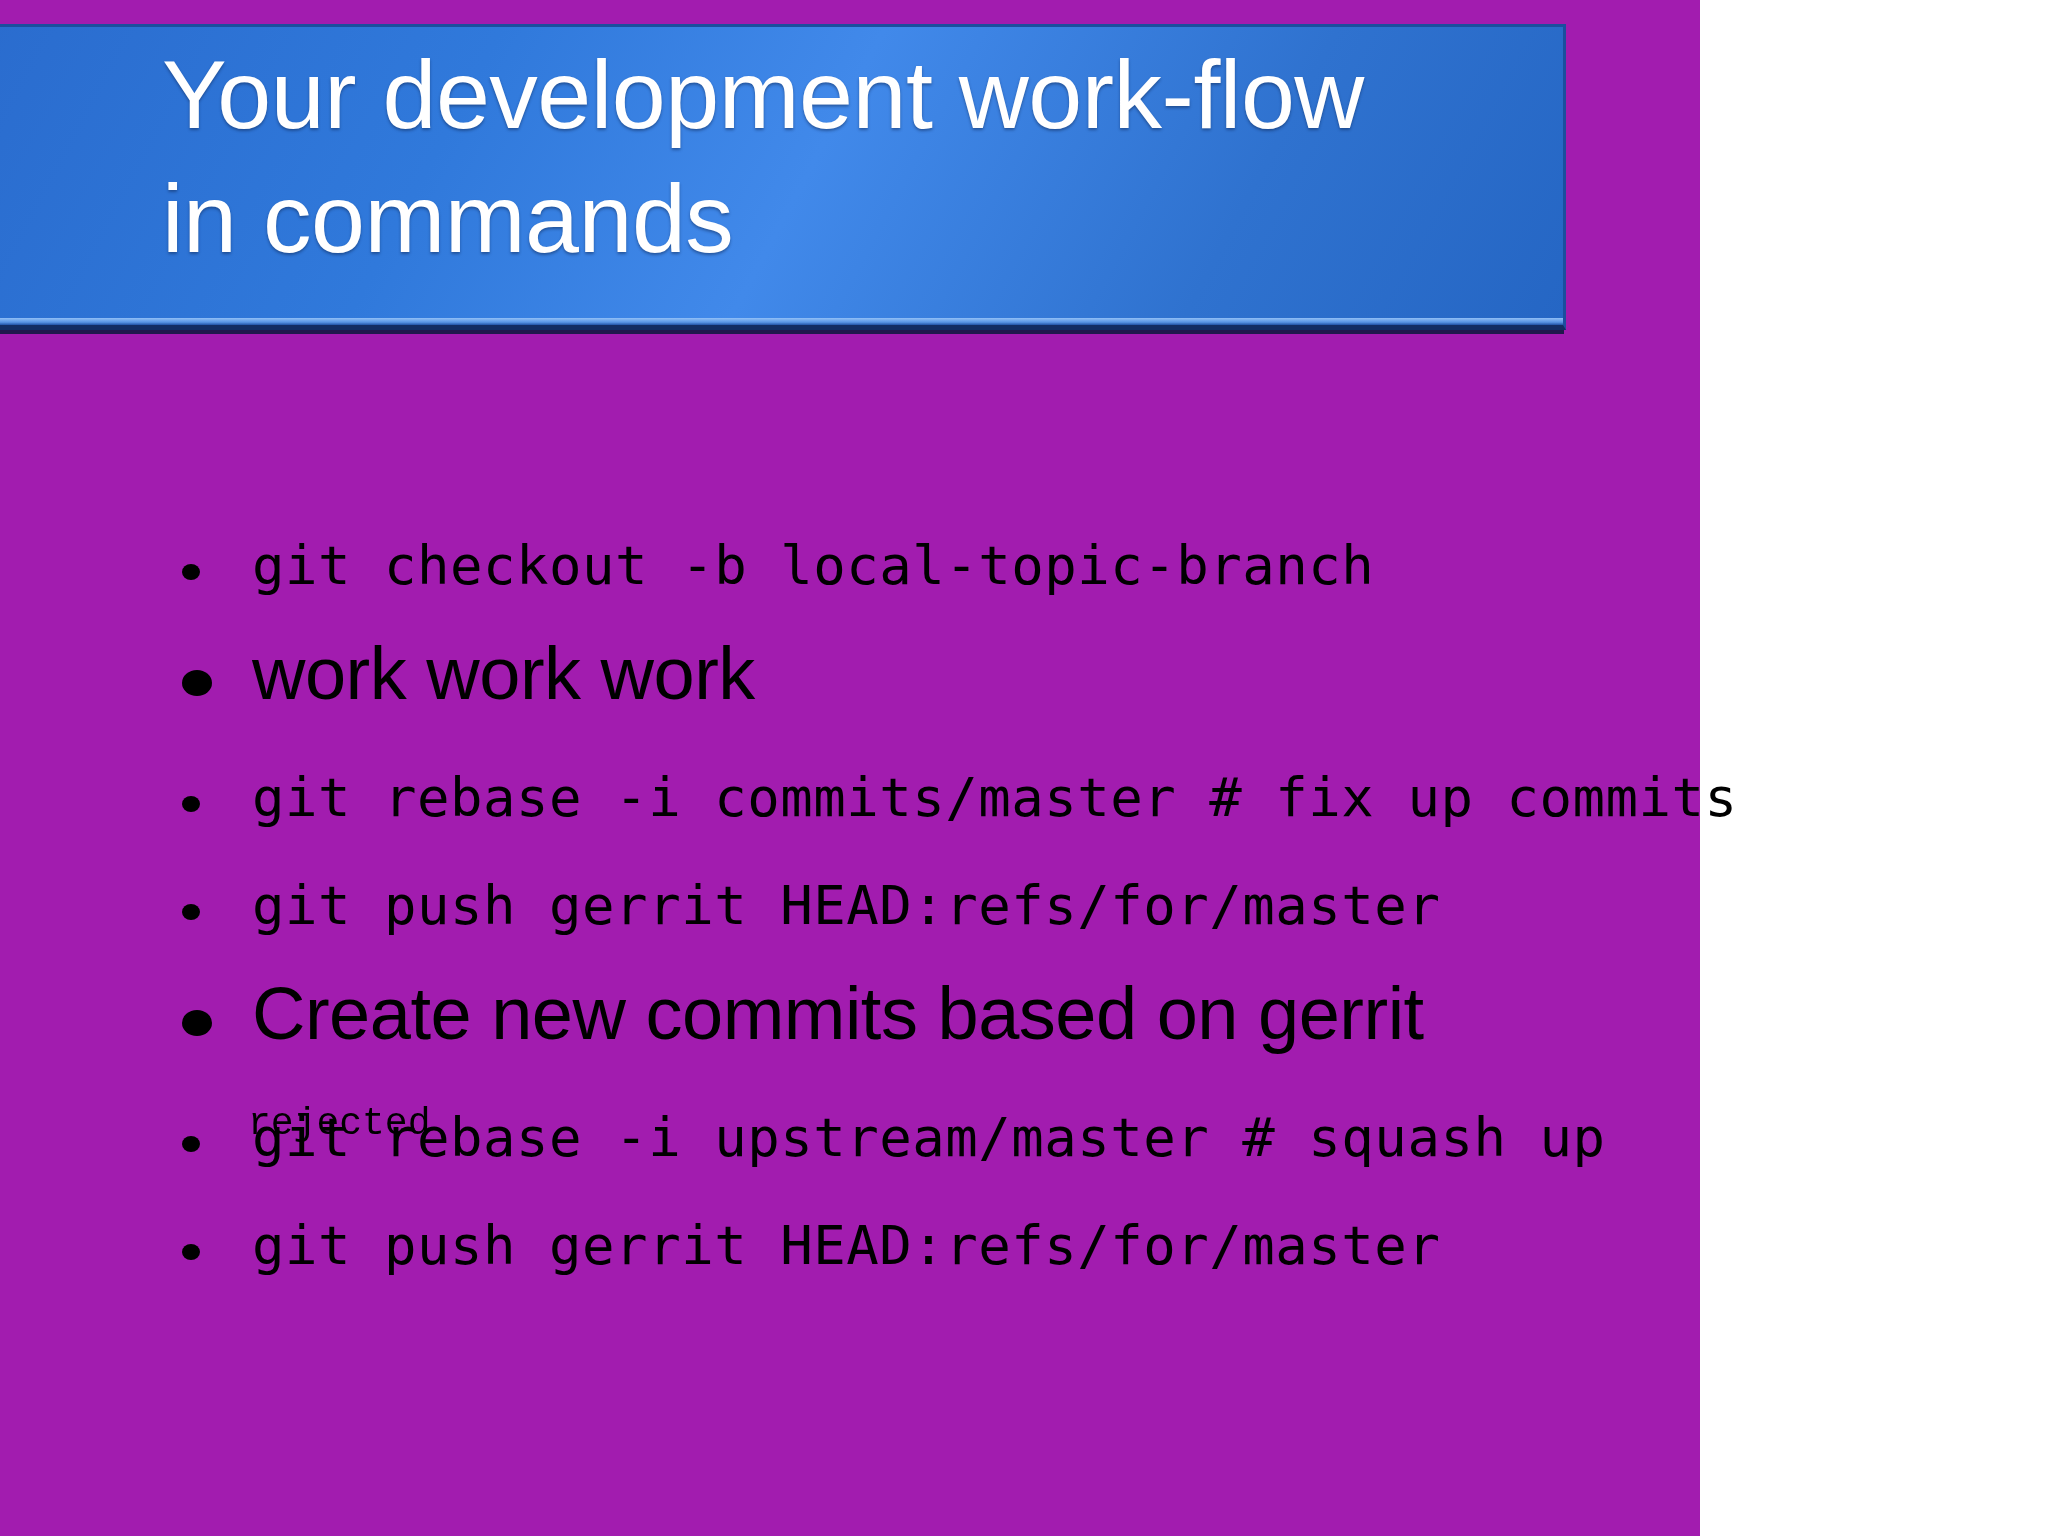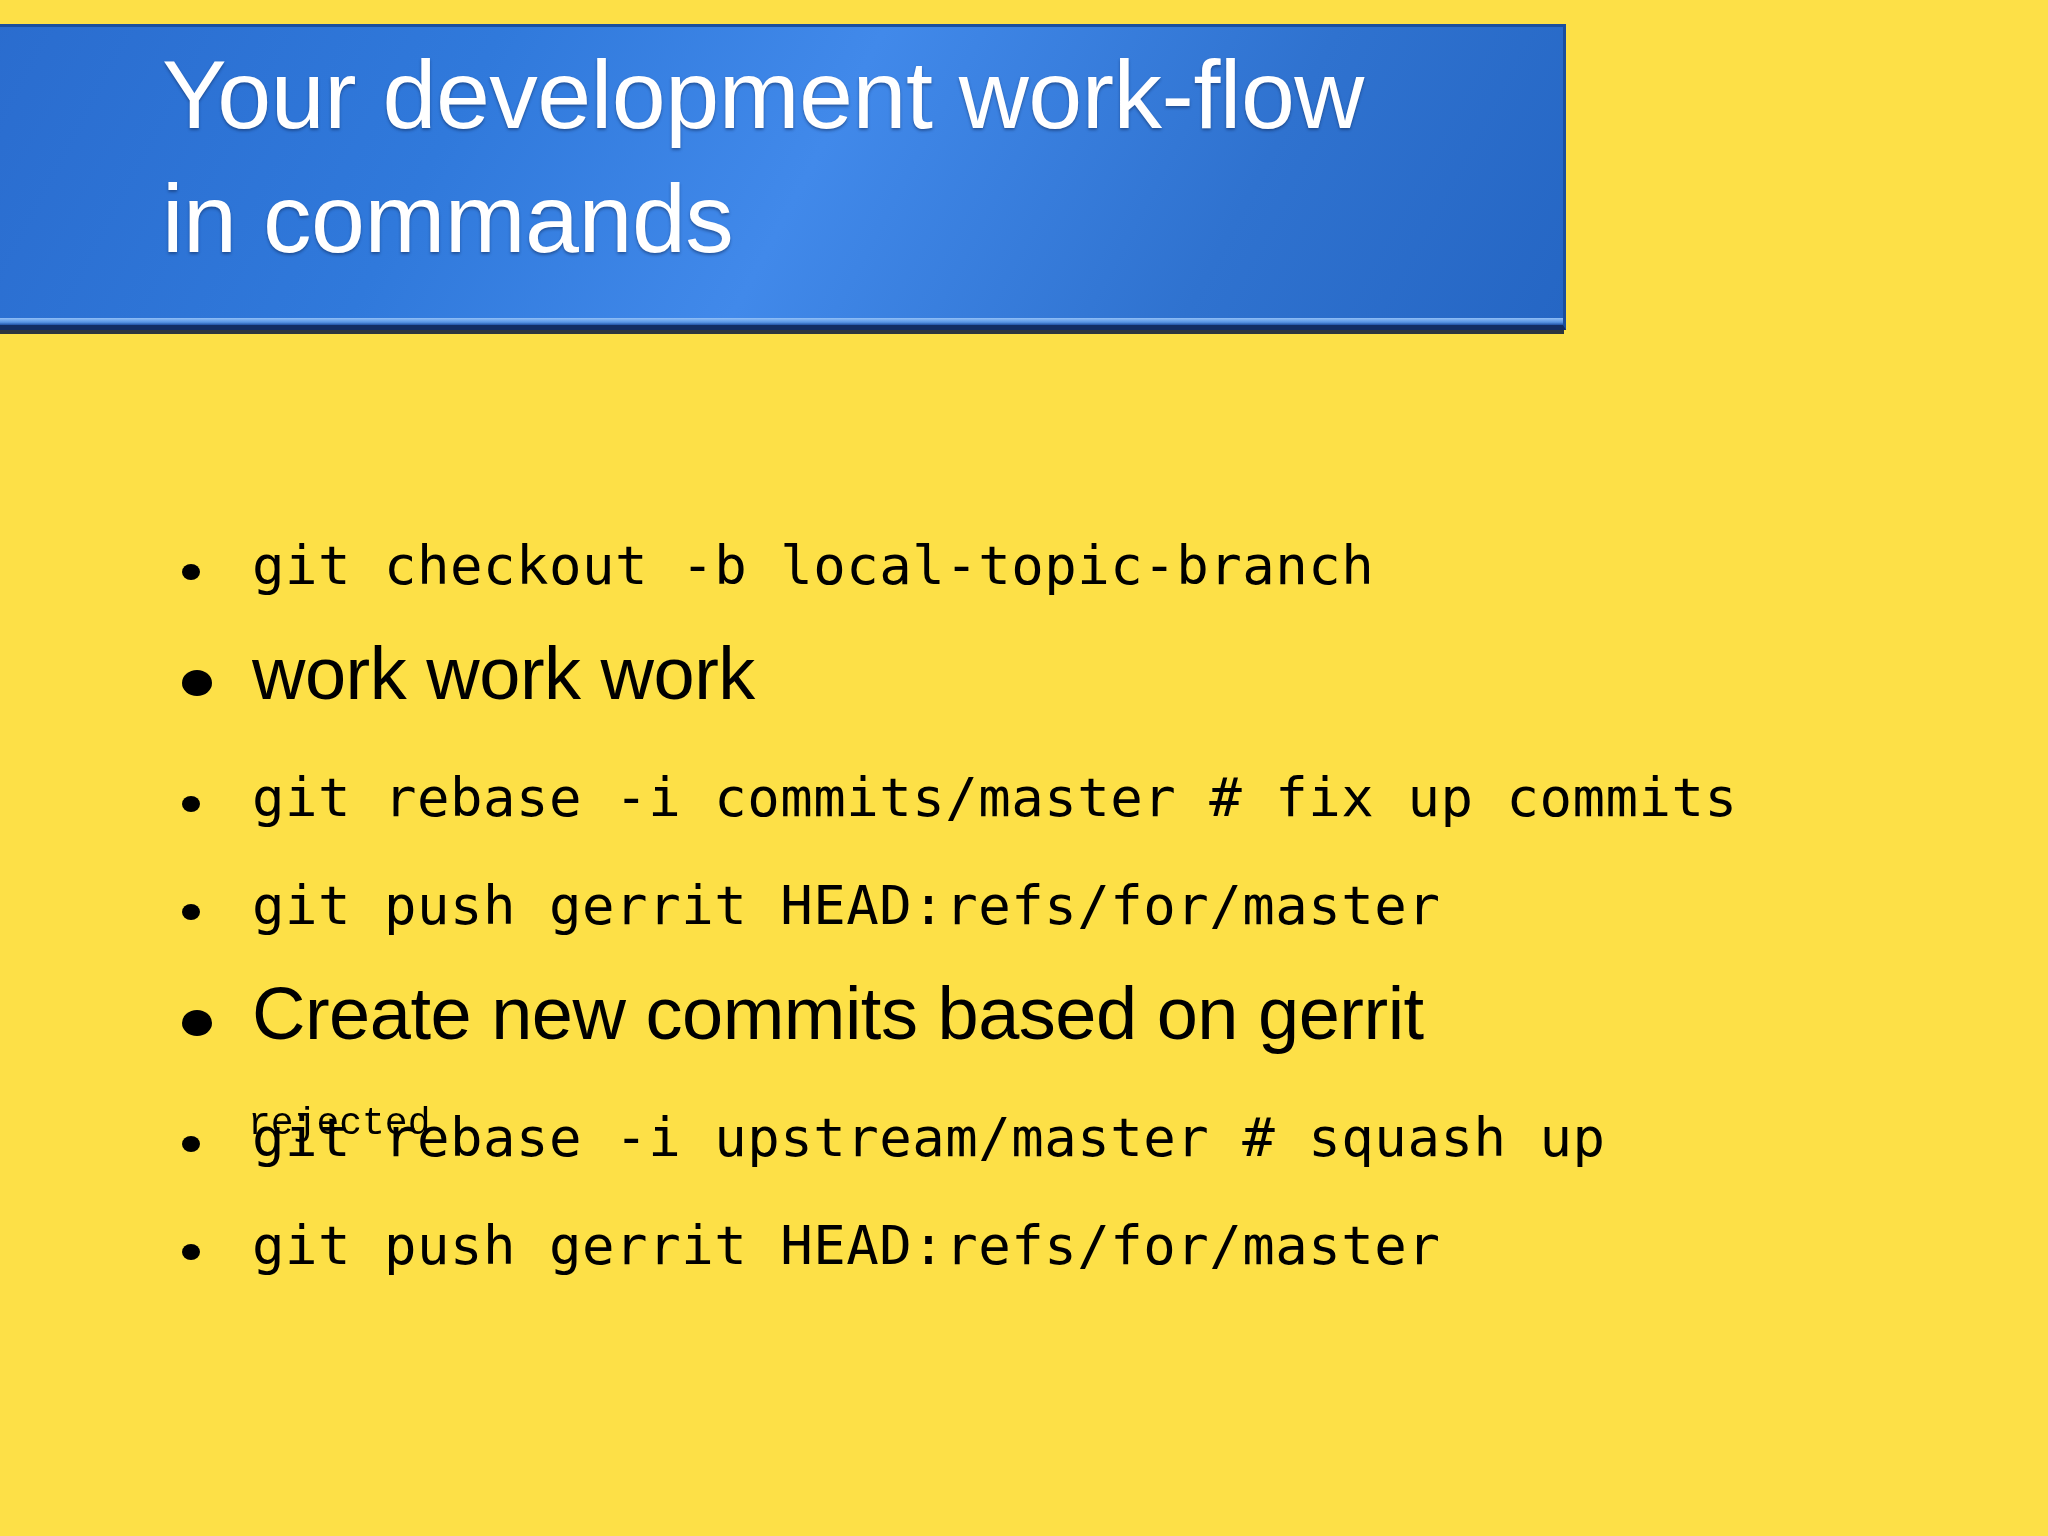--- a/index.html
+++ b/index.html
@@ -10,23 +10,23 @@
   body {
     width: 2048px;
     height: 1536px;
     overflow: hidden;
     font-family: "Liberation Sans", sans-serif;
     -webkit-font-smoothing: antialiased;
   }
 
   #slide {
     position: relative;
-    width: 2048px;
+    width: 1700px;
     height: 1536px;
-    background: #fde047;
+    background: #a21caf;
   }
 
   
   #title-banner {
     position: absolute;
     left: -20px;
     top: 24px;
     width: 1586px;
     height: 306px;
     box-sizing: border-box;

